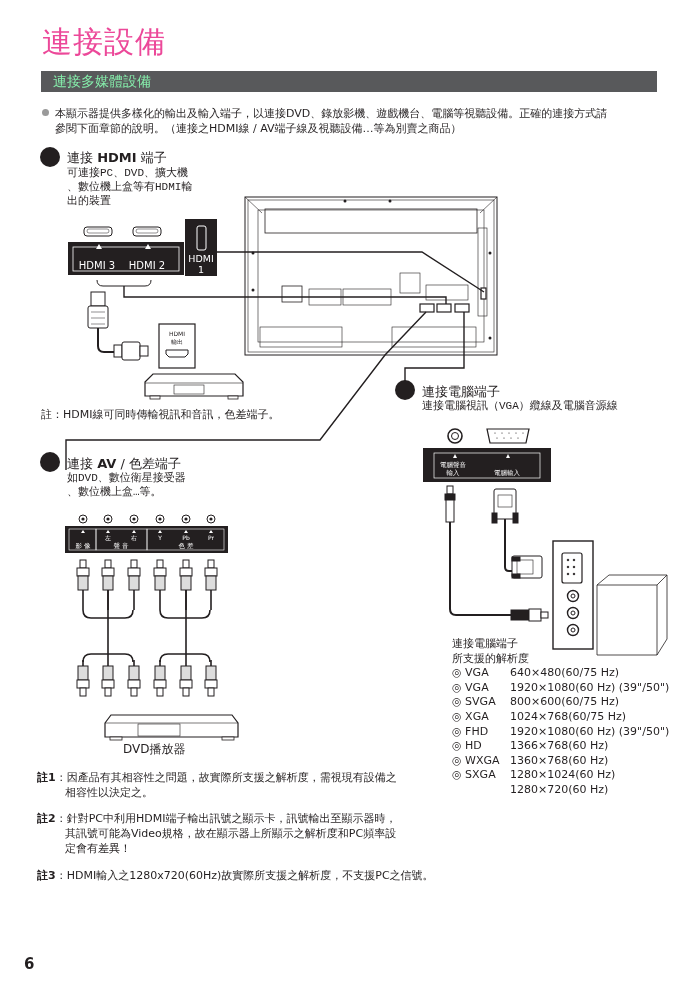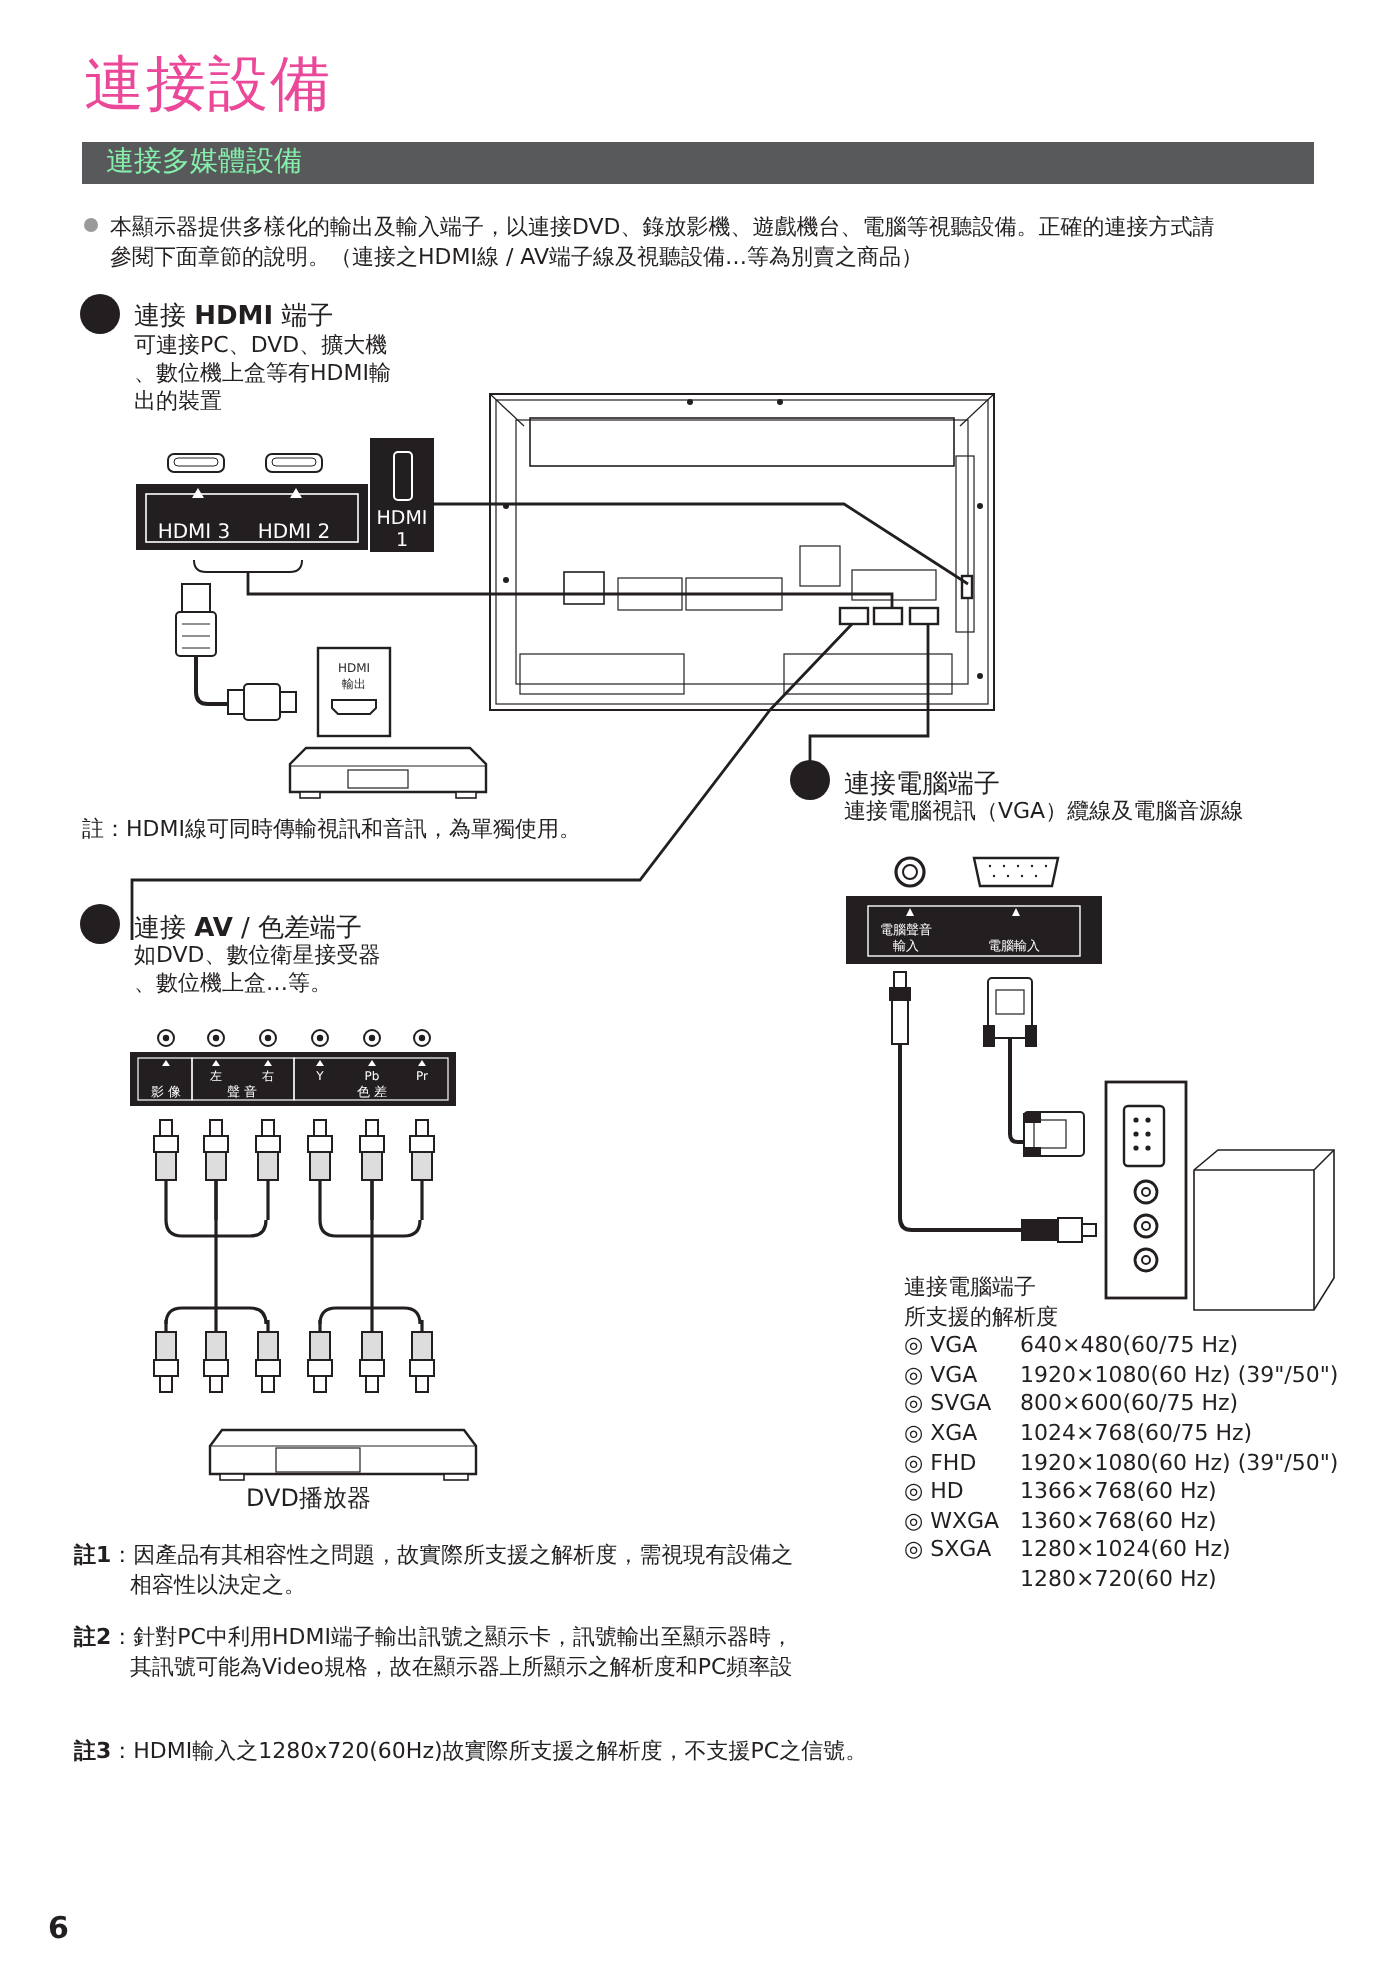--- a/index.html
+++ b/index.html
@@ -5,21 +5,21 @@
   html,body{margin:0;padding:0;background:#fff;}
   body{width:700px;height:993px;position:relative;overflow:hidden;font-family:"DejaVu Sans","Liberation Sans",sans-serif;color:#231f20;}
   .abs{position:absolute;}
   .title{left:42px;top:22px;font-size:30px;font-weight:normal;letter-spacing:1px;color:#ec4899;margin:0;}
   .section-bar{left:41px;top:71px;width:616px;height:21px;background:#58595b;color:#86efac;font-size:14px;line-height:21px;padding-left:12px;box-sizing:border-box;}
   .intro{left:42px;top:106px;width:620px;font-size:11px;line-height:15px;}
   .intro .bullet{display:inline-block;width:7px;height:7px;border-radius:50%;background:#9a9a9a;margin-right:6px;vertical-align:1px;}
   .intro .line2{padding-left:13px;}
   .head{font-size:13px;font-weight:normal;}
   .head b{font-weight:bold;}
-  .sub{font-size:11px;line-height:14px;}
+  .sub{font-size:11px;line-height:14px;font-family:Liberation Mono, monospace;}
   .note{font-size:11px;line-height:15px;}
   .res-list{left:452px;top:637px;font-size:11px;line-height:14.6px;}
   .res-row{display:flex;}
   .res-name{width:58px;}
   .footnote{left:37px;width:400px;font-size:11px;line-height:15px;}
   .footnote .lbl{font-weight:bold;}
   .footnote .indent{padding-left:28px;}
   .page-num{left:24px;top:955px;font-size:15px;font-weight:bold;}
   svg text{font-family:"DejaVu Sans","Liberation Sans",sans-serif;}
 </style>
@@ -295,21 +295,21 @@
   <circle cx="50" cy="462" r="10" fill="#231f20"></circle>
   <circle cx="405" cy="390" r="10" fill="#231f20"></circle>
 </svg>
 
 <div class="abs head" style="left:67px;top:149px;"><span>連接 </span><b>HDMI</b><span> 端子</span></div>
 <div class="abs sub" style="left:67px;top:166px;">
   <div>可連接PC、DVD、擴大機</div>
   <div>、數位機上盒等有HDMI輸</div>
   <div>出的裝置</div>
 </div>
-<div class="abs note" style="left:41px;top:407px;">註：HDMI線可同時傳輸視訊和音訊，為單獨使用。</div>
+<div class="abs note" style="left:41px;top:407px;">註：HDMI線可同時傳輸視訊和音訊，色差端子。</div>
 
 <div class="abs head" style="left:67px;top:455px;"><span>連接 </span><b>AV</b><span> / 色差端子</span></div>
 <div class="abs sub" style="left:67px;top:471px;">
   <div>如DVD、數位衛星接受器</div>
   <div>、數位機上盒…等。</div>
 </div>
 <div class="abs" style="left:123px;top:741px;font-size:12px;">DVD播放器</div>
 
 <div class="abs head" style="left:422px;top:383px;">連接電腦端子</div>
 <div class="abs sub" style="left:422px;top:399px;">連接電腦視訊（VGA）纜線及電腦音源線</div>
@@ -357,18 +357,19 @@
     </div>
 </div>
 
 <div class="abs footnote" style="top:770px;">
   <div><span class="lbl">註1</span><span>：因產品有其相容性之問題，故實際所支援之解析度，需視現有設備之</span></div>
   <div class="indent">相容性以決定之。</div>
 </div>
 <div class="abs footnote" style="top:811px;">
   <div><span class="lbl">註2</span><span>：針對PC中利用HDMI端子輸出訊號之顯示卡，訊號輸出至顯示器時，</span></div>
   <div class="indent">其訊號可能為Video規格，故在顯示器上所顯示之解析度和PC頻率設</div>
+  <div class="indent">定會有差異！</div>
 </div>
 <div class="abs footnote" style="top:868px;width:420px;">
   <div><span class="lbl">註3</span><span>：HDMI輸入之1280x720(60Hz)故實際所支援之解析度，不支援PC之信號。</span></div>
 </div>
 
 <div class="abs page-num">6</div>
 
 </body></html>

